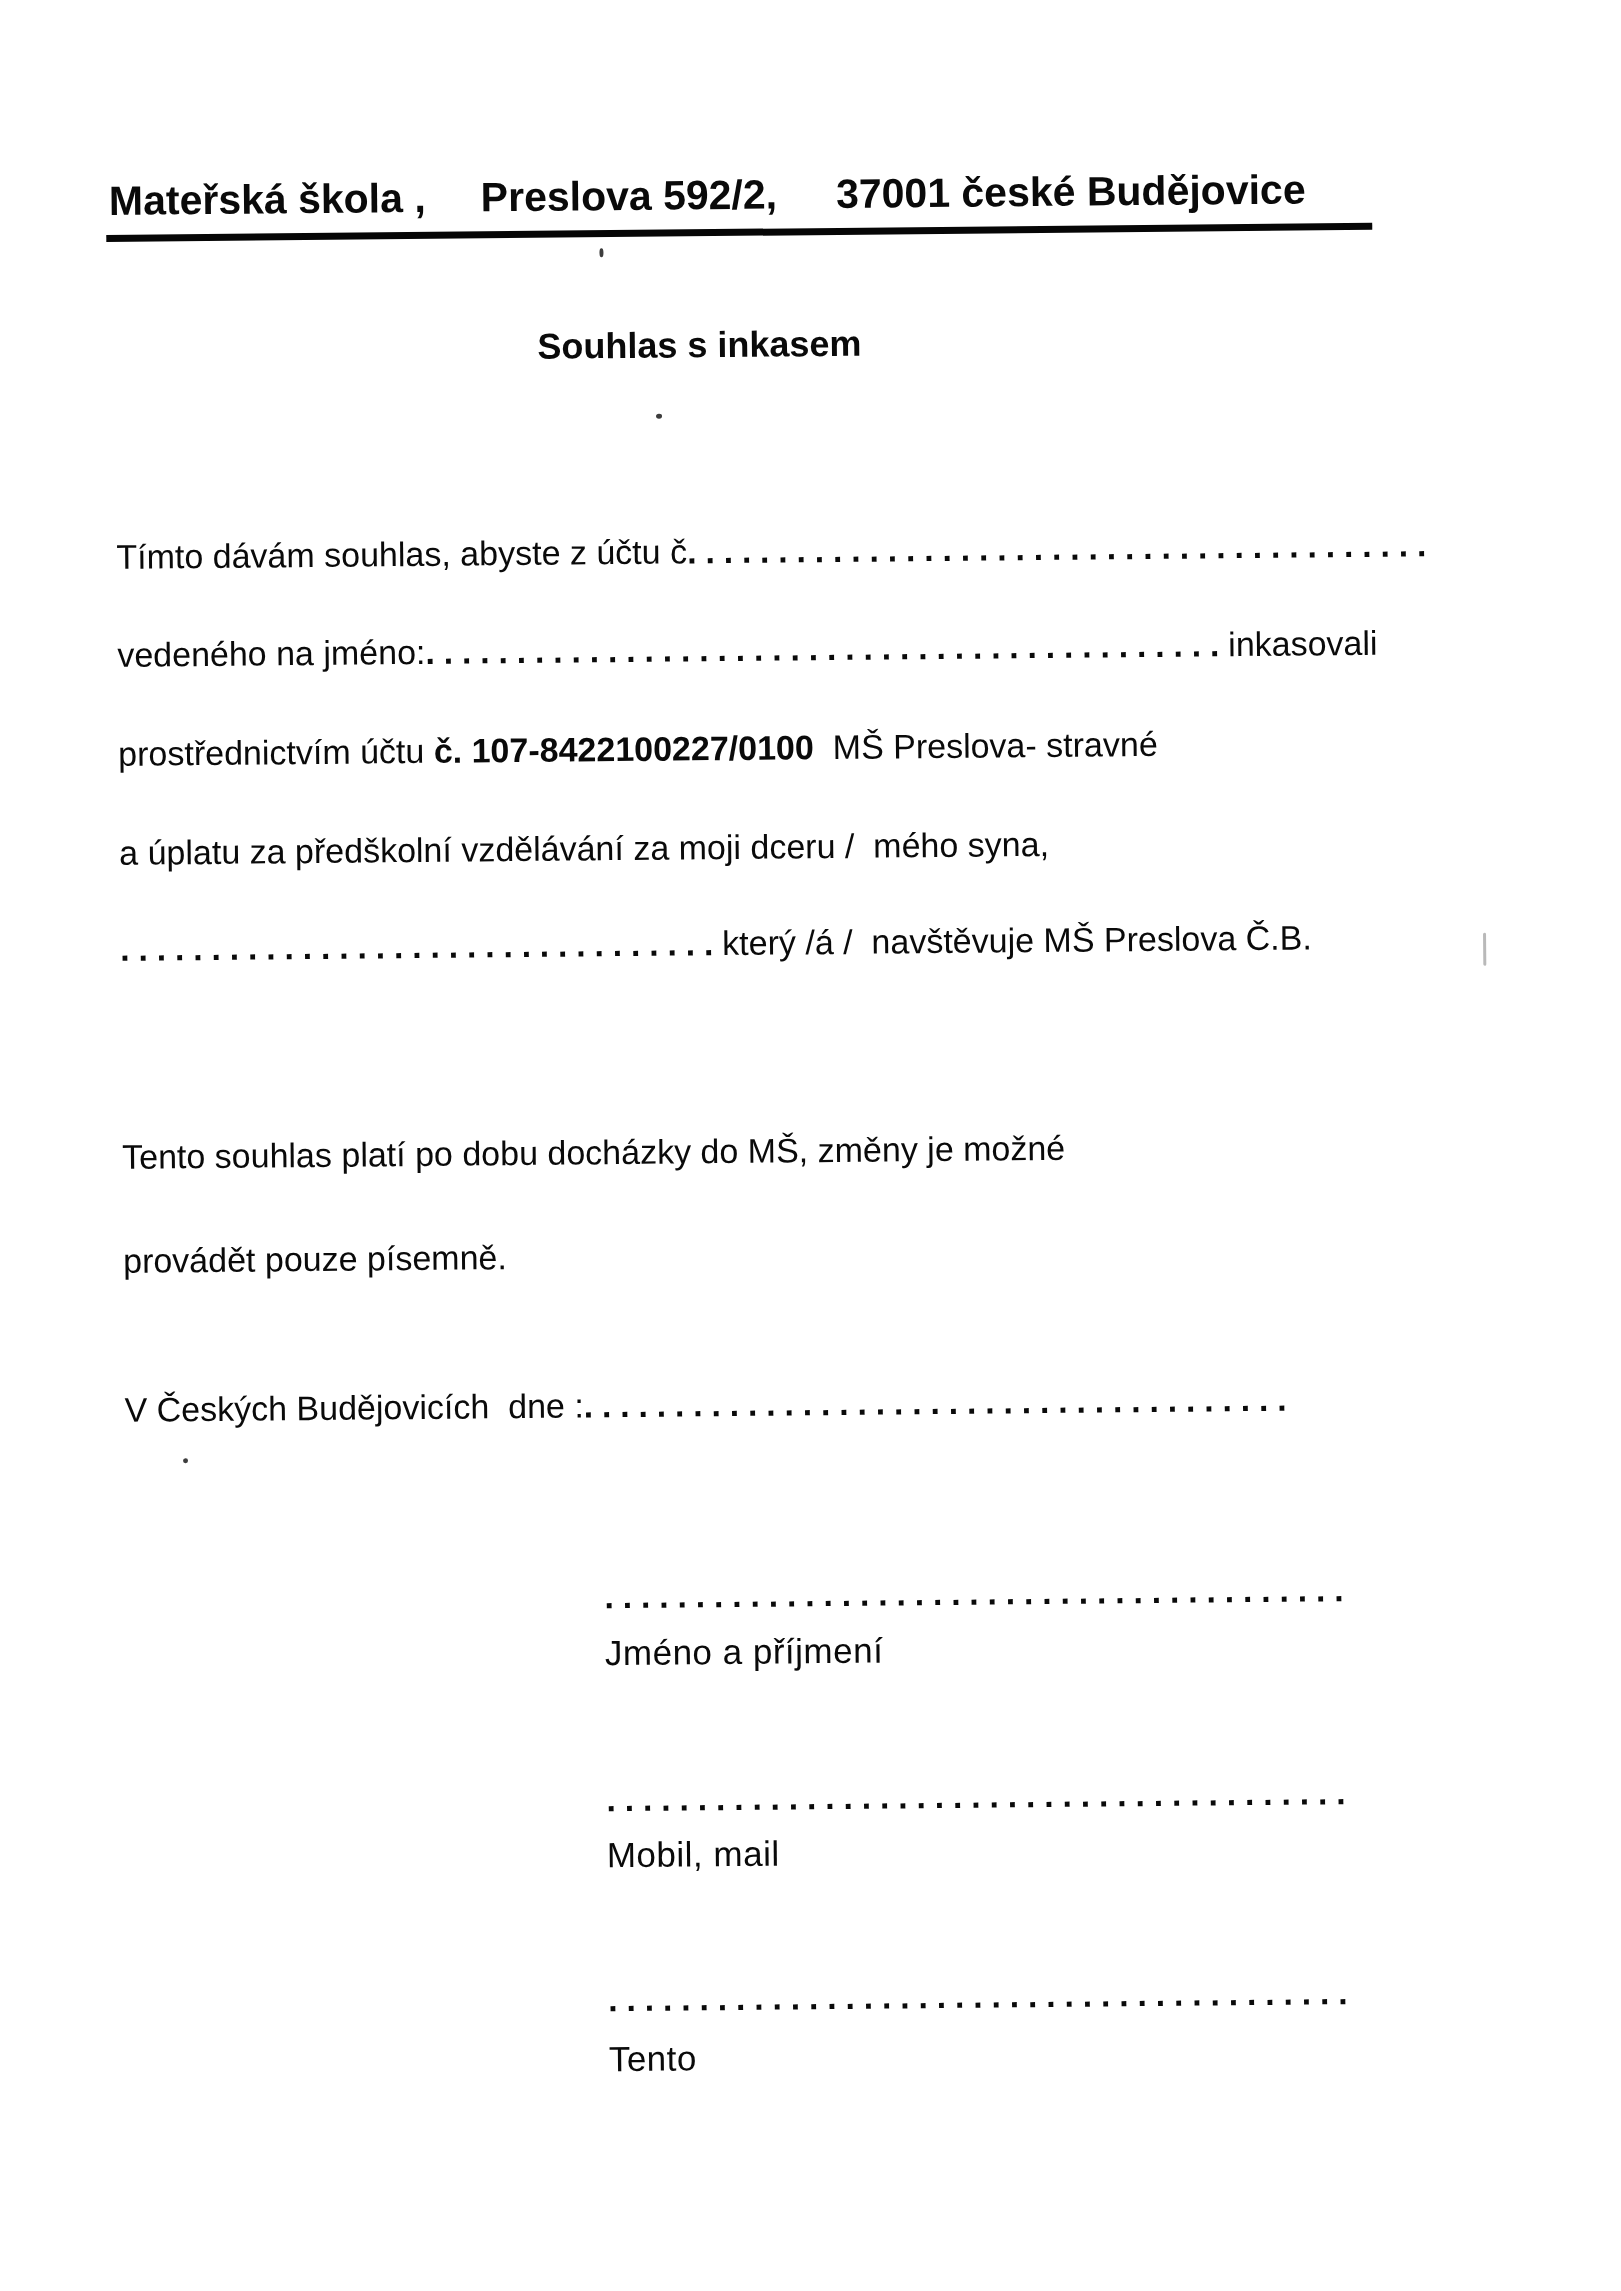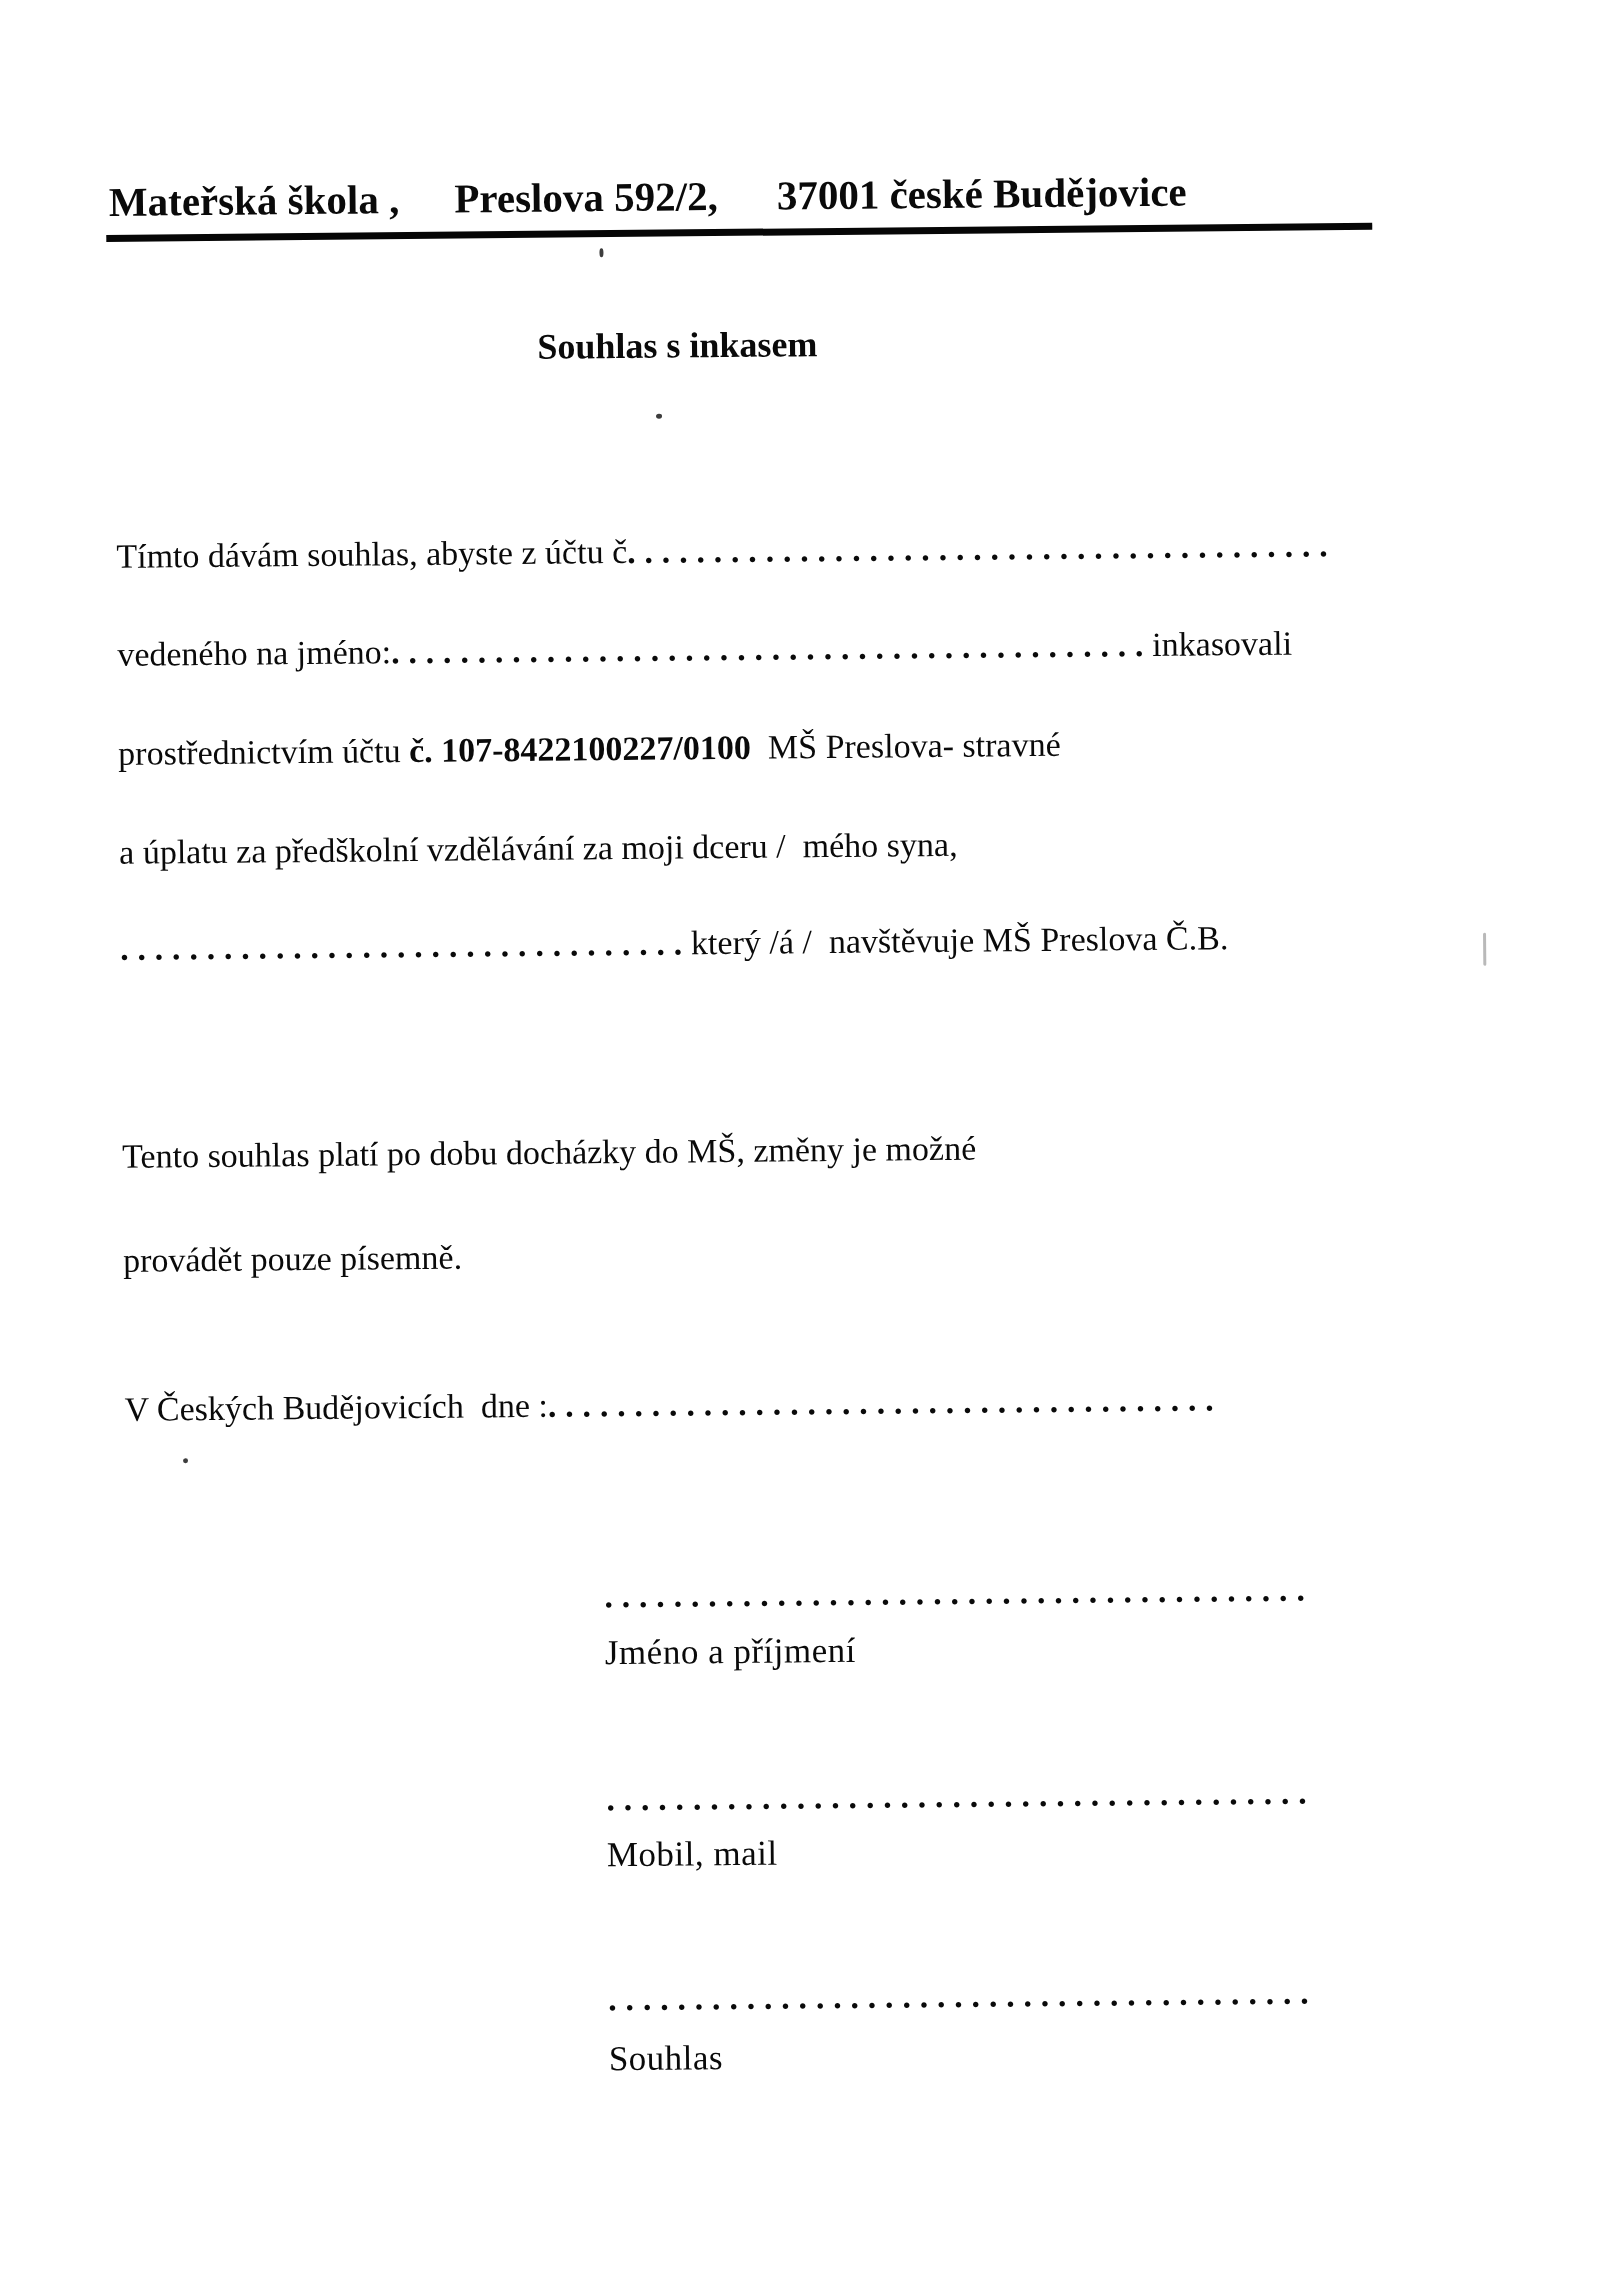--- a/index.html
+++ b/index.html
@@ -1,18 +1,18 @@
 <!DOCTYPE html>
 <html><head>
 <meta charset="utf-8">
 <style>
   html,body{margin:0;padding:0;background:#ffffff;}
   .page{
     position:relative;width:1621px;height:2292px;background:#ffffff;overflow:hidden;
-    font-family:Liberation Serif, serif;color:#0a0a0a;
+    font-family:Liberation Sans, sans-serif;color:#0a0a0a;
   }
   .content{position:absolute;left:0;top:0;width:100%;height:100%;
     transform:rotate(-0.55deg);transform-origin:0 50%;}
   .header{position:absolute;top:179px;left:118px;font-weight:bold;font-size:41px;white-space:pre;}
   .gap1{margin-left:55px;}
   .gap2{margin-left:59px;}
   .header-underline{position:absolute;top:236px;left:115px;width:1266px;height:6.9px;background:#060606;}
   .title{position:absolute;top:331px;left:545px;font-weight:bold;font-size:36px;white-space:pre;}
   .bline{position:absolute;left:122px;font-size:34px;white-space:pre;}
   .dots{letter-spacing:8.8px;font-weight:bold;}
@@ -65,21 +65,21 @@
 
     <div class="bline t-place"><span>V Českých Budějovicích  dne :</span><span class="dots">.......................................</span></div>
 
     <div class="sig dots s-dots1">.........................................</div>
     <div class="sig sig-label s-lab1">Jméno a příjmení</div>
 
     <div class="sig dots s-dots2">.........................................</div>
     <div class="sig sig-label s-lab2">Mobil, mail</div>
 
     <div class="sig dots s-dots3">.........................................</div>
-    <div class="sig sig-label s-lab3">Souhlas</div>
+    <div class="sig sig-label s-lab3">Tento</div>
 
     <div class="speck speck1"></div>
     <div class="speck speck2"></div>
     <div class="speck speck3"></div>
     <div class="smudge"></div>
 
   </div>
 </div>
 
 

